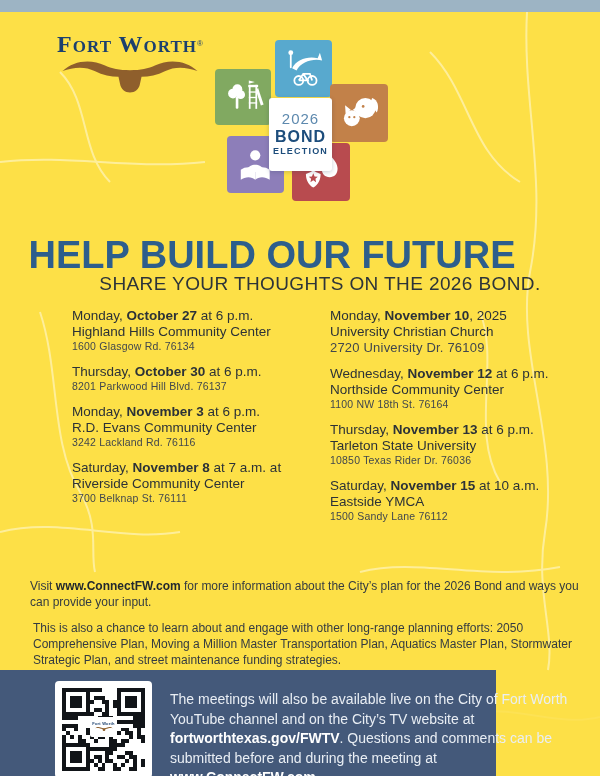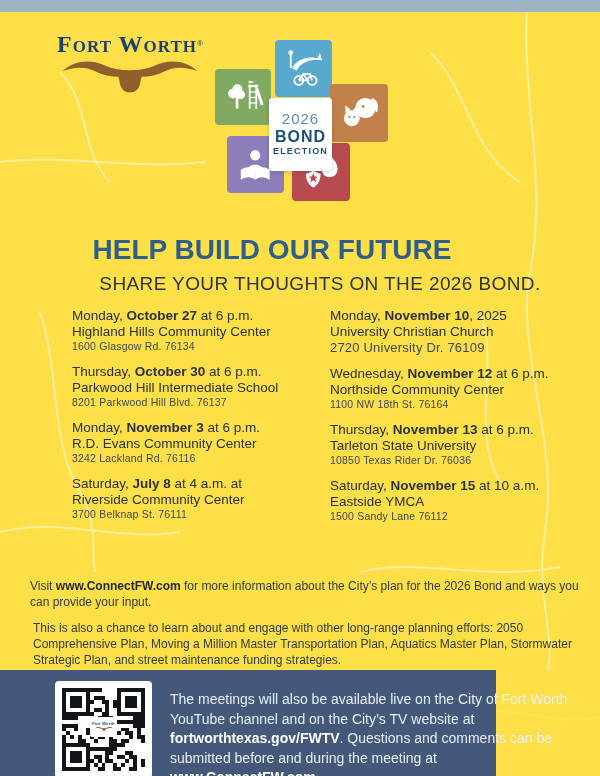--- a/index.html
+++ b/index.html
@@ -33,21 +33,21 @@
     left:269px; top:86px; width:63px; height:73px; background:#ffffff; z-index:2;
     flex-direction:column; box-shadow:0 1px 4px rgba(40,60,90,.25); border-radius:3px;
   }
   .badge-year { font-size:15px; color:#5d89ae; letter-spacing:1px; line-height:1.1; }
   .badge-bond { font-size:16px; font-weight:bold; color:#1d4d7c; letter-spacing:1px; line-height:1.1; }
   .badge-election { font-size:9px; font-weight:bold; color:#1d4d7c; letter-spacing:1.2px; line-height:1.4; }
 
   
   .headline {
     position:absolute; top:222px; left:0; width:544px; text-align:center;
-    font-size:28px; font-weight:800; letter-spacing:0px; color:#2d5e8c;
+    font-size:38px; font-weight:800; letter-spacing:0px; color:#2d5e8c;
   }
   .subheadline {
     position:absolute; top:261px; left:0; width:600px; text-align:center;
     font-size:19px; font-weight:500; letter-spacing:.4px; color:#2d3439;padding-left:40px;
   }
 
   
   .meetings {
     position:absolute; left:72px; top:296px; width:505px;
     display:grid; grid-template-columns:258px 247px;
@@ -208,32 +208,31 @@
 
 
       <div class="meeting">
         <div class="m-line1"><span>Monday, </span><b class="m-date">October 27</b><span> at 6 p.m.</span></div>
         <div class="m-venue">Highland Hills Community Center</div>
         <div class="m-addr">1600 Glasgow Rd.  76134</div>
       </div>
 
       <div class="meeting">
         <div class="m-line1"><span>Thursday, </span><b class="m-date">October 30</b><span> at 6 p.m.</span></div>
-        <div class="m-venue">Parkwood Hill Intermediate School</div>
         <div class="m-addr">8201 Parkwood Hill Blvd.  76137</div>
       </div>
 
       <div class="meeting">
         <div class="m-line1"><span>Monday, </span><b class="m-date">November 3</b><span> at 6 p.m.</span></div>
         <div class="m-venue">R.D. Evans Community Center</div>
         <div class="m-addr">3242 Lackland Rd.  76116</div>
       </div>
 
       <div class="meeting">
-        <div class="m-line1"><span>Saturday, </span><b class="m-date">July 8</b><span> at 4 a.m. at</span></div>
+        <div class="m-line1"><span>Saturday, </span><b class="m-date">November 8</b><span> at 7 a.m. at</span></div>
         <div class="m-venue">Riverside Community Center</div>
         <div class="m-addr">3700 Belknap St. 76111</div>
       </div>
     </div>
 
     <div class="col">
 
       <div class="meeting">
         <div class="m-line1"><span>Monday, </span><b class="m-date">November 10</b><span>, 2025</span></div>
         <div class="m-venue">University Christian Church</div>

